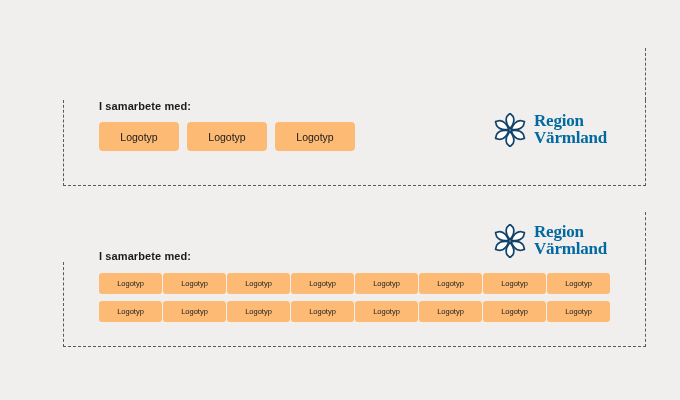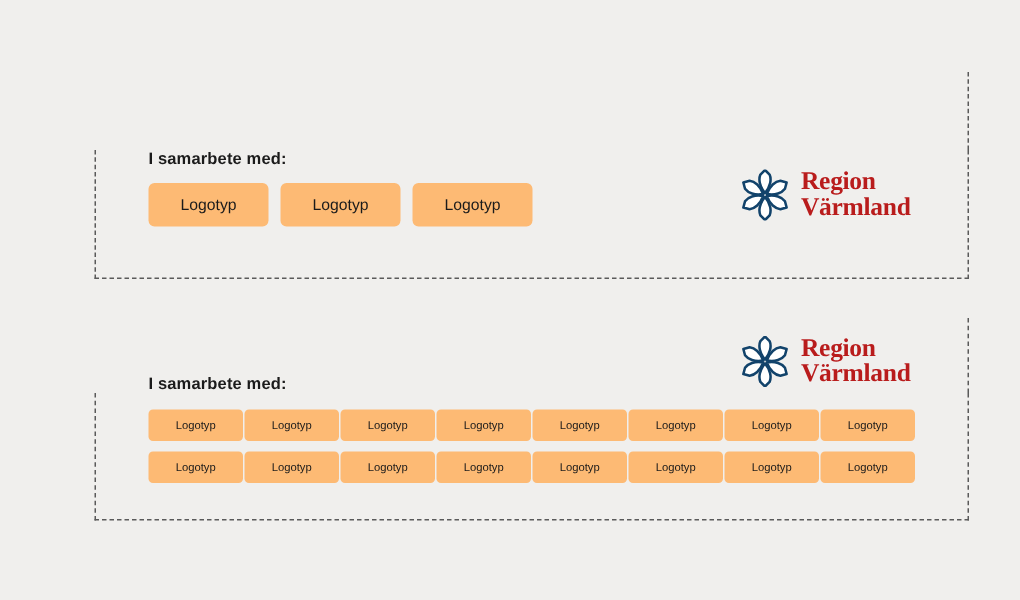--- a/index.html
+++ b/index.html
@@ -113,21 +113,21 @@
   }
 
   .rv-logo-top    { left: 478px; top: 113px; }
   .rv-logo-bottom { left: 478px; top: 224px; }
 
   .rv-mark { flex: 0 0 auto; display: block; }
 
   .rv-wordmark {
     font-family: "Liberation Serif", serif;
     font-weight: bold;
-    color: #b91c1c;
+    color: #0369a1;
     line-height: 0.98;
     font-size: 17px;
     letter-spacing: -0.2px;
   }
 
   .rv-wordmark span { display: block; }
 </style>
 </head>
 <body>
 

